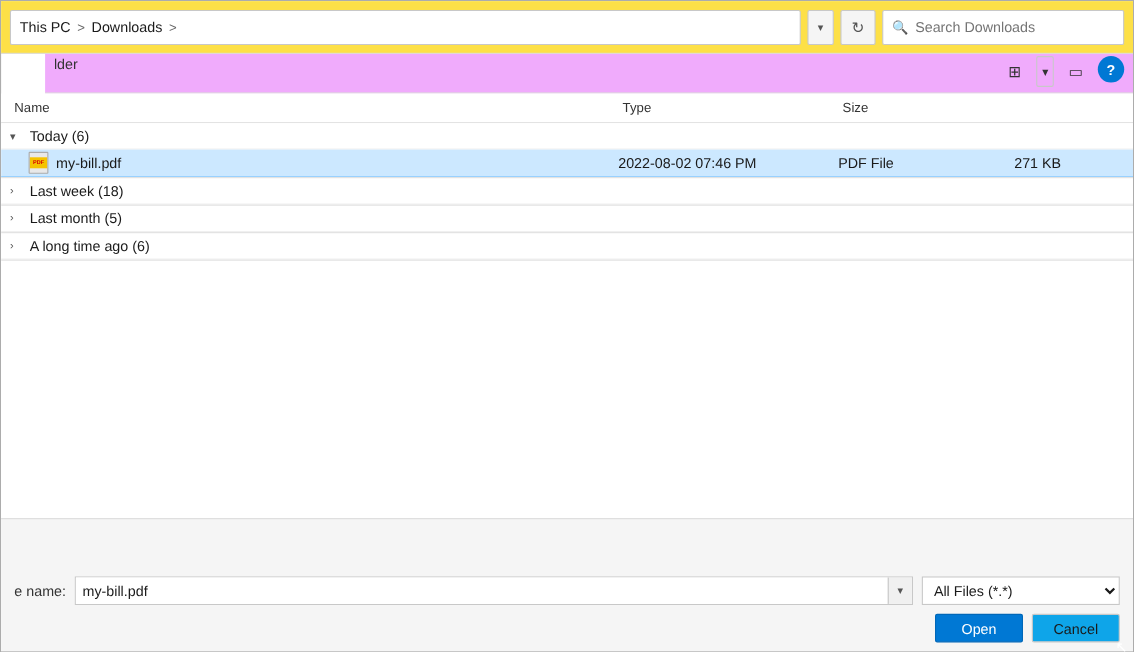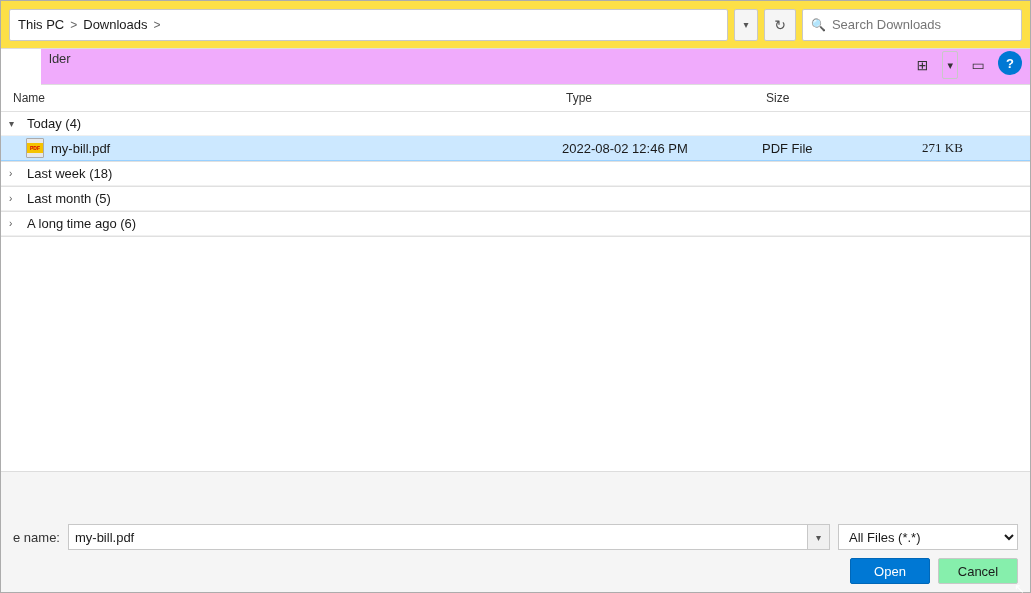--- a/index.html
+++ b/index.html
@@ -241,21 +241,21 @@
       background: #f5c300;
       display: flex;
       align-items: center;
       justify-content: center;
       font-size: 5px;
       font-weight: bold;
       color: #d40000;
     }
     .file-date { font-size: 13px; color: #1a1a1a; }
     .file-type { font-size: 13px; color: #1a1a1a; }
-    .file-size { font-size: 13px; color: #1a1a1a; font-family: Liberation Serif, serif; }
+    .file-size { font-size: 13px; color: #1a1a1a; }
     .separator-line {
       height: 1px;
       background: #e0e0e0;
       margin: 0;
     }
 
     
     .bottom-bar {
       border-top: 1px solid #ddd;
       background: #f5f5f5;
@@ -335,21 +335,21 @@
       justify-content: center;
       gap: 4px;
     }
     .action-btn.primary {
       background: #0078d4;
       color: #fff;
       border-color: #0067b8;
       text-align: right;
     }
     .action-btn.secondary {
-      background: #86efac;
+      background: #0ea5e9;
       color: #1a1a1a;
     }
     .mouse-cursor {
       position: absolute;
       bottom: -6px;
       right: 6px;
       width: 12px;
       height: 18px;
       pointer-events: none;
     }
@@ -397,32 +397,32 @@
 
   <div class="col-headers">
     <div class="col-header">Name</div>
     <div class="col-header">Type</div>
     <div class="col-header">Size</div>
   </div>
 
   <div class="file-list" id="file-list-container">
   <div class="group-header">
       <span class="chevron">▾</span>
-      <span>Today (4)</span>
+      <span>Today (6)</span>
     </div>
       <div class="file-row selected">
           <div class="file-name-cell">
             <div class="file-icon">
               <div class="pdf-icon">
                 <div class="pdf-icon-inner">PDF</div>
               </div>
             </div>
             <span>my-bill.pdf</span>
           </div>
-          <div class="file-date">2022-08-02 12:46 PM</div>
+          <div class="file-date">2022-08-02 07:46 PM</div>
           <div class="file-type">PDF File</div>
           <div class="file-size">271 KB</div>
         </div>
       <div class="separator-line"></div>
       <div class="group-header">
       <span class="chevron">›</span>
       <span>Last week (18)</span>
     </div>
       <div class="separator-line"></div>
       <div class="group-header">

